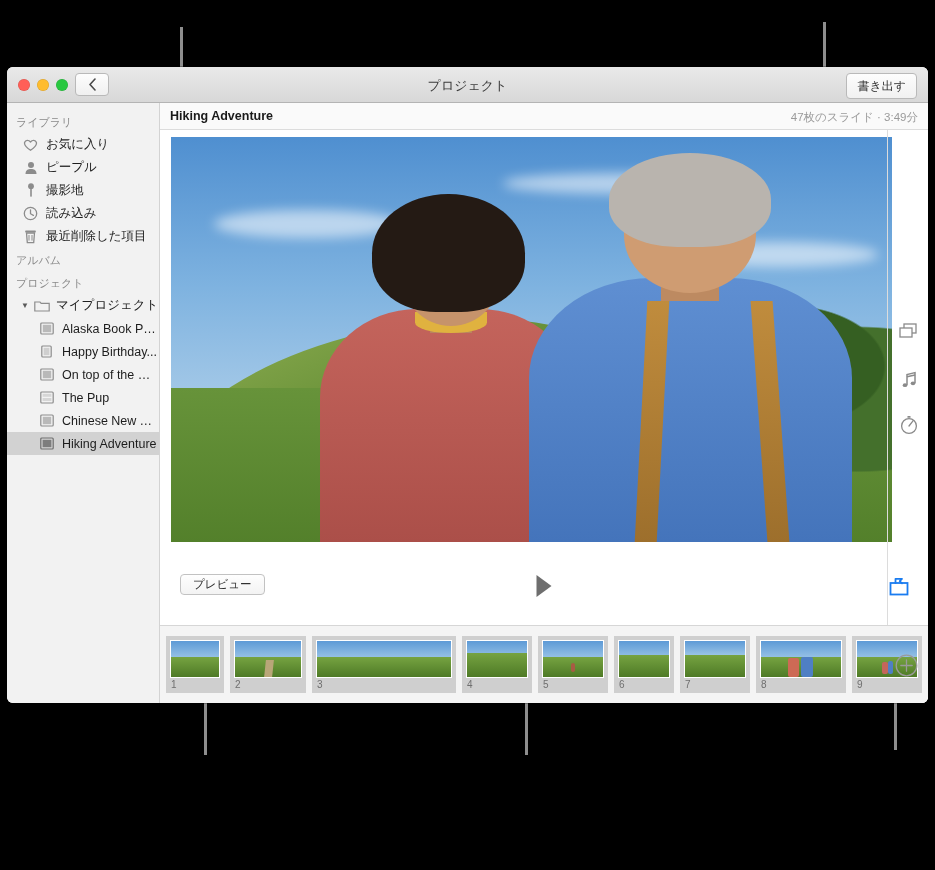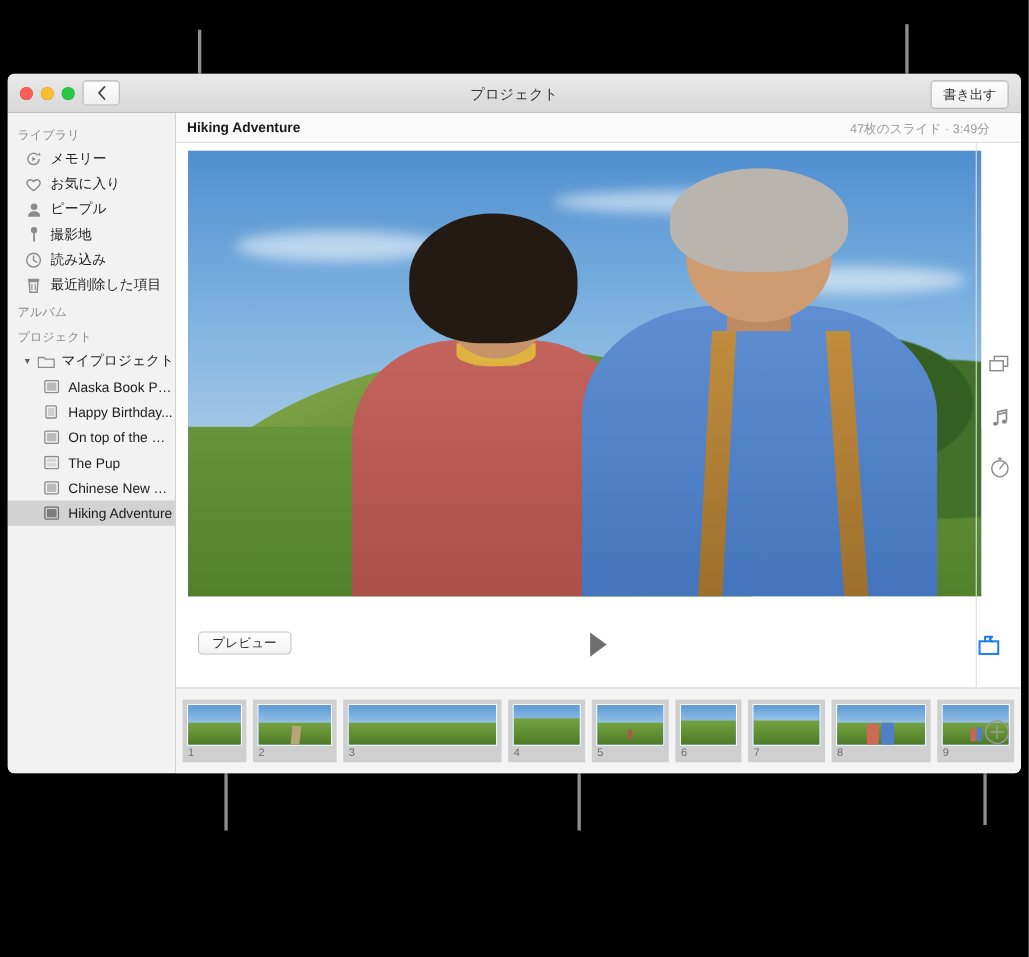--- a/index.html
+++ b/index.html
@@ -62,21 +62,21 @@
   .sb-item.sel { background:#d2d2d2; }
   .sb-item .tw { width:11px; flex:0 0 11px; font-size:8px; color:#5a5a5a; margin-right:1px; }
   .sb-item .lbl { white-space:nowrap; overflow:hidden; text-overflow:ellipsis; }
 
   
   #main { flex:1; position:relative; background:#fff; }
   #subbar {
     height:27px; border-bottom:1px solid #dcdcdc; position:relative; background:#fafafa;
   }
   #projname { position:absolute; left:10px; top:6px; font-size:12.5px; font-weight:bold; color:#1a1a1a; }
-  #projmeta { position:absolute; right:28px; top:7px; font-size:11.5px; color:#9a9a9a; }
+  #projmeta { position:absolute; right:10px; top:7px; font-size:11.5px; color:#9a9a9a; }
 
   #canvas { position:absolute; top:27px; left:0; right:0; bottom:78px; background:#fff; }
 
   
   #photo {
     position:absolute; left:11px; top:7px; width:721px; height:405px;
     overflow:hidden; background:#6ba2d8;
   }
   .sky { position:absolute; left:0; top:0; width:100%; height:68%;
     background:linear-gradient(#4f8fd0,#7fb3e0 55%,#a8cbe8); }
@@ -184,30 +184,20 @@
       </div>
     </div>
 
     <div id="body">
 
       <div id="sidebar">
 
         <div class="sb-head">ライブラリ</div>
 
 
-        <div class="sb-item">
-          <span class="ic">
-            <svg width="15" height="15" viewBox="0 0 15 15">
-              <path d="M12.6 7.5a5.1 5.1 0 1 1-1.6-3.7" fill="none" stroke="#8c8c8c" stroke-width="1.3"></path>
-              <path d="M13.2 1.6 L11.1 4.2 L13.9 4.5 Z" fill="#8c8c8c"></path>
-              <path d="M6.4 5.4 L9.6 7.5 L6.4 9.6 Z" fill="#8c8c8c"></path>
-            </svg>
-          </span>
-          <span class="lbl">メモリー</span>
-        </div>
 
         <div class="sb-item">
           <span class="ic">
             <svg width="15" height="14" viewBox="0 0 15 14">
               <path d="M7.5 12.3 C2 8.6 1 6.2 1.7 4.2 2.5 2 5.6 1.6 7.5 4 9.4 1.6 12.5 2 13.3 4.2 14 6.2 13 8.6 7.5 12.3Z" fill="none" stroke="#8c8c8c" stroke-width="1.3" stroke-linejoin="round"></path>
             </svg>
           </span>
           <span class="lbl">お気に入り</span>
         </div>
 

